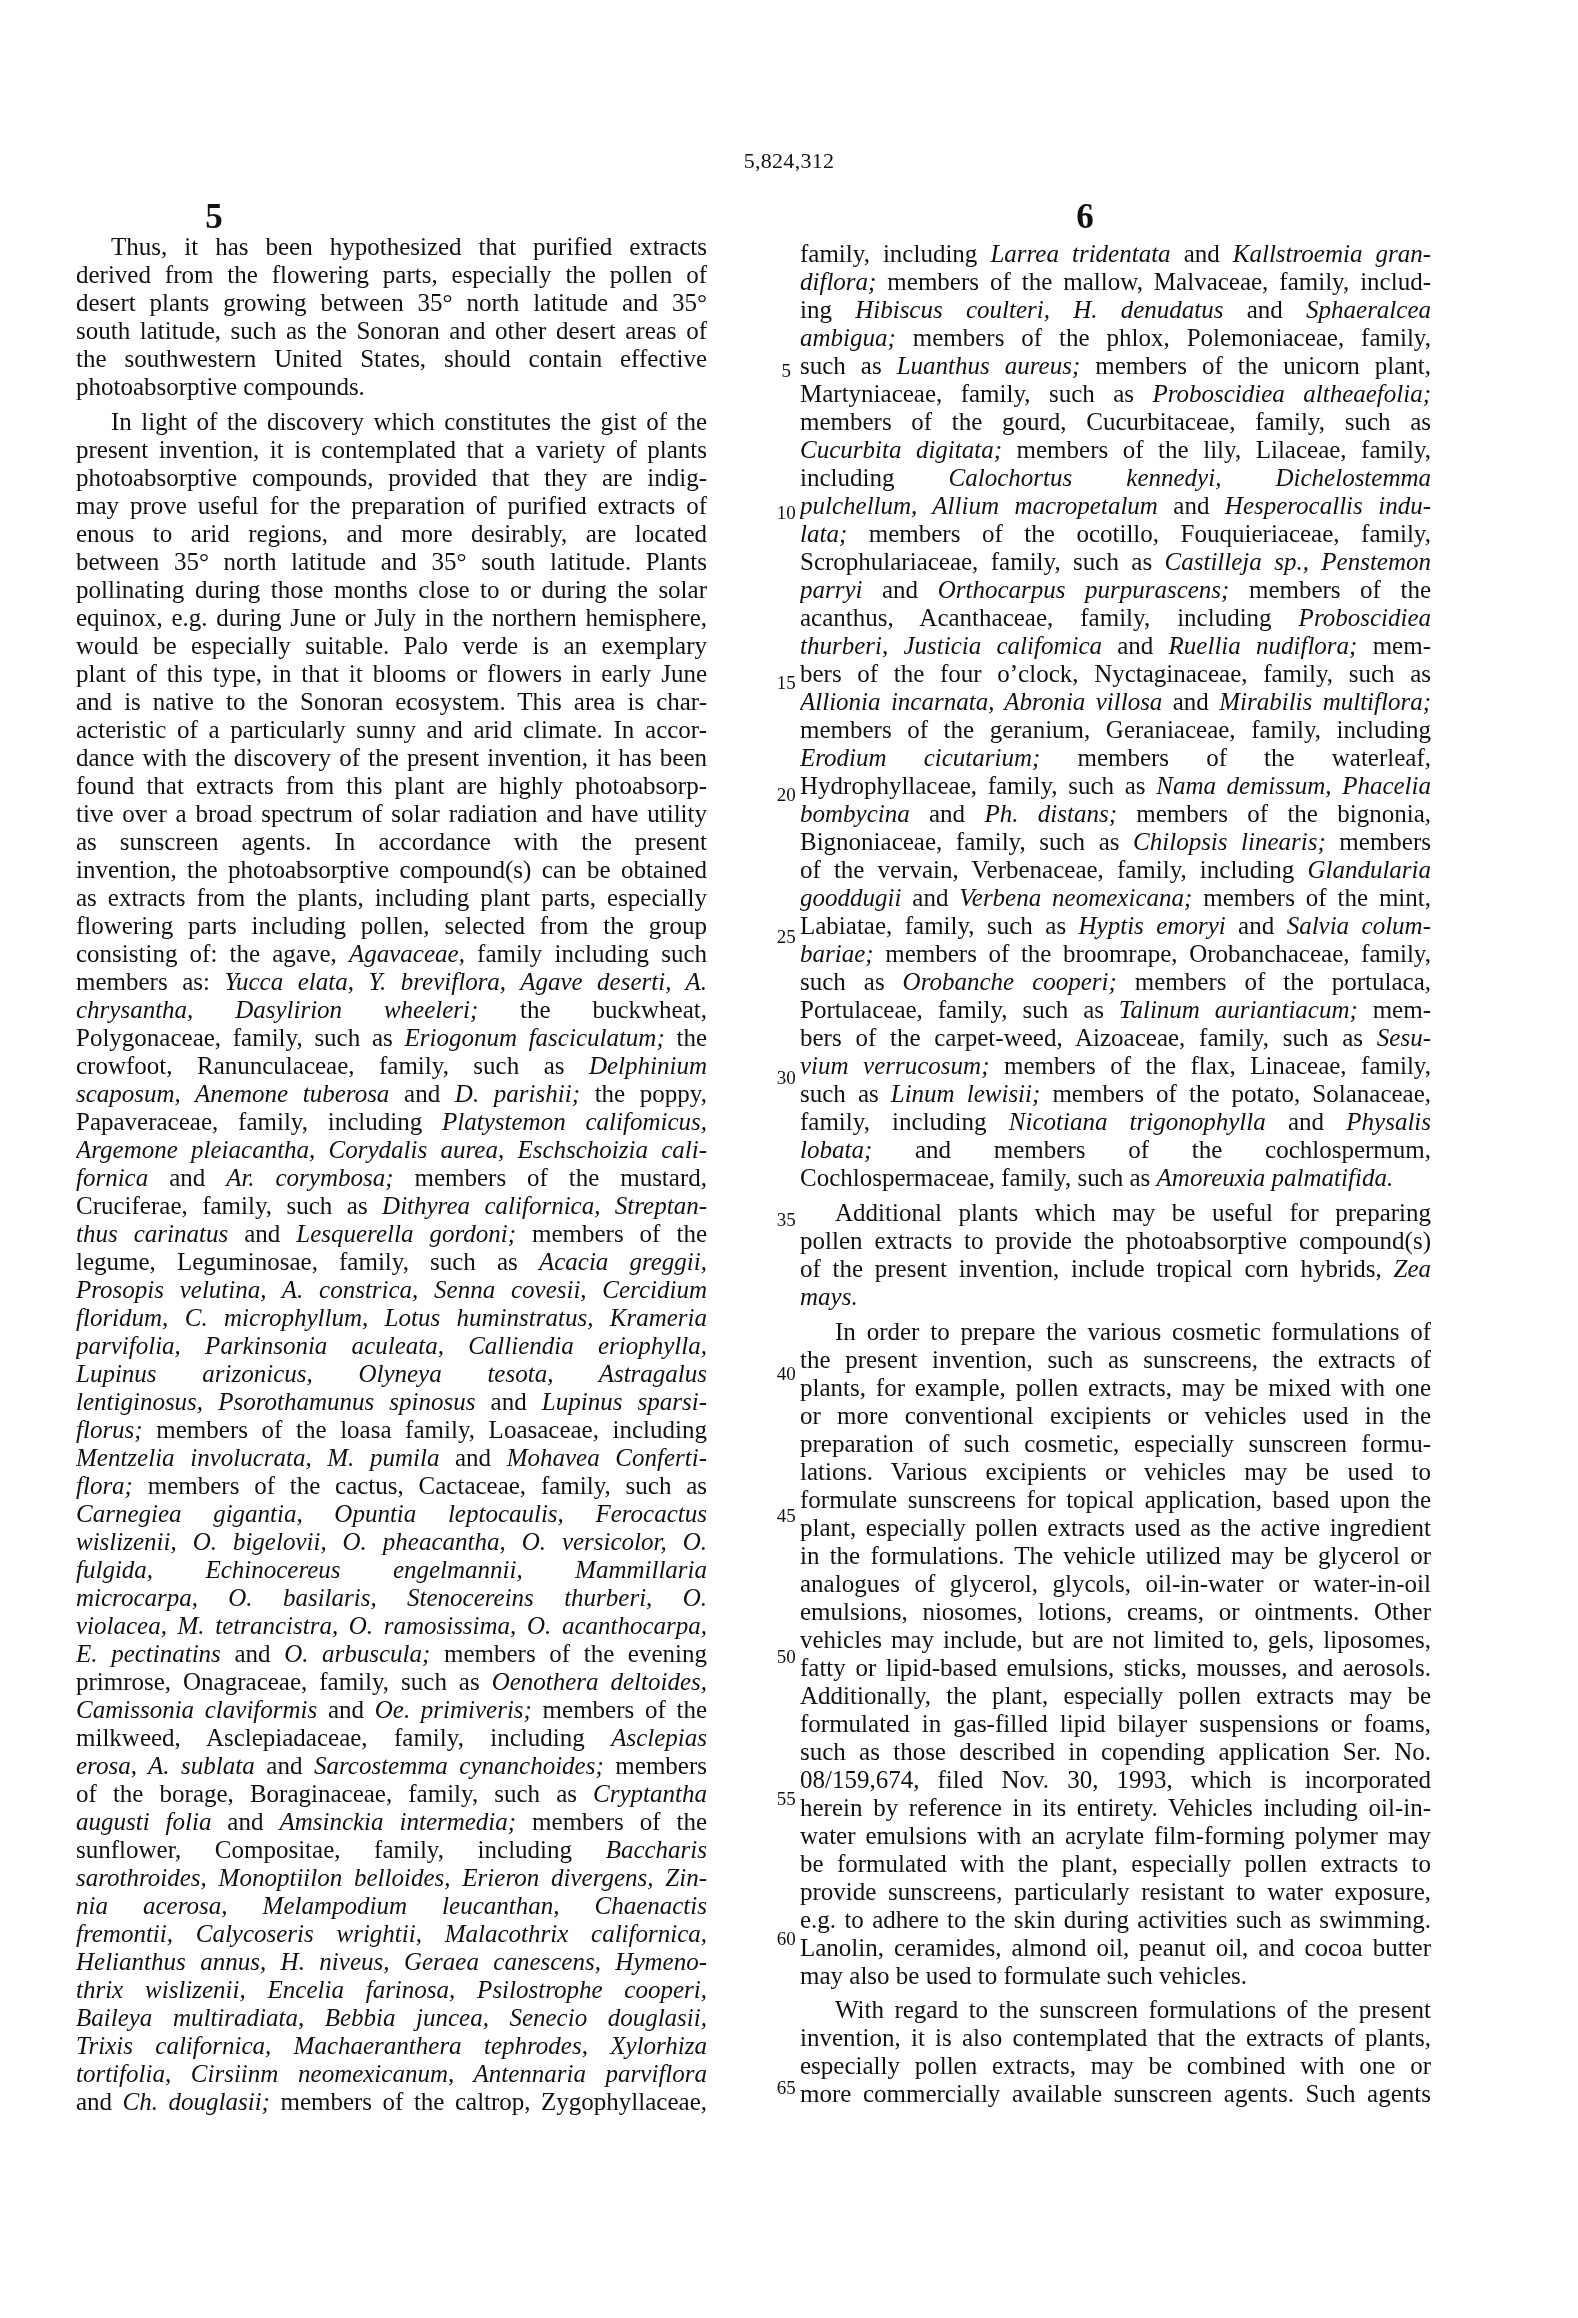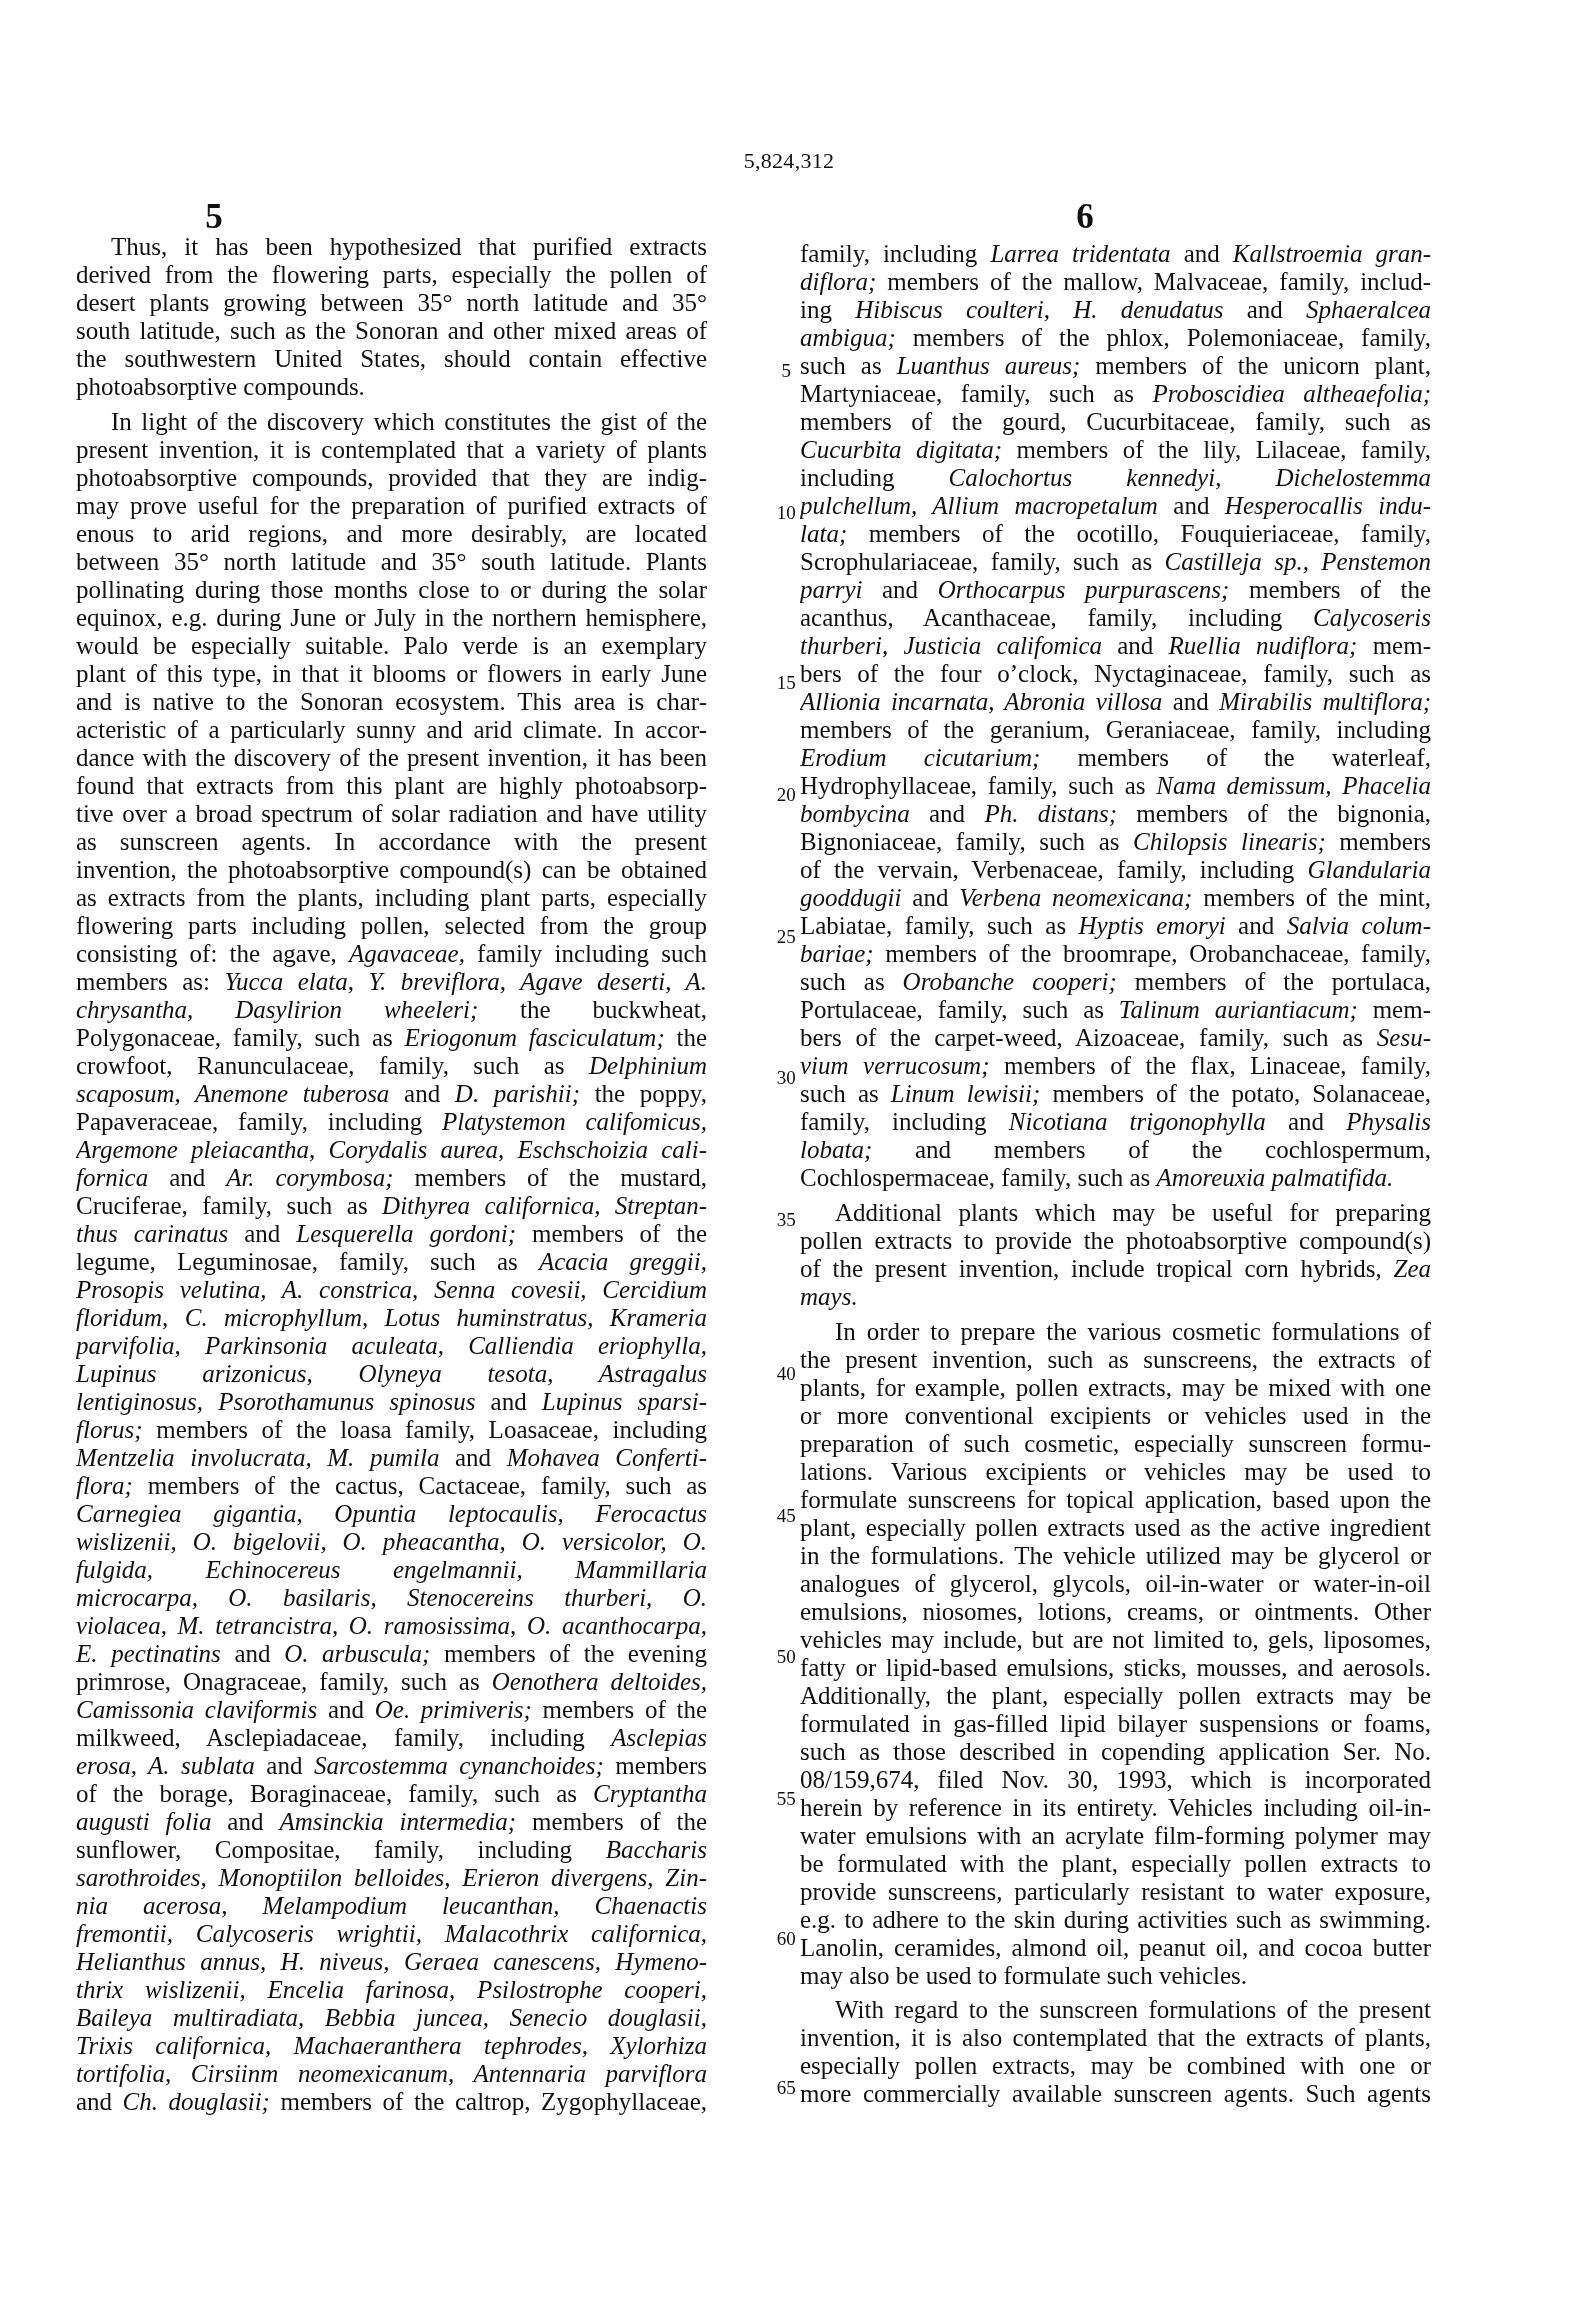--- a/index.html
+++ b/index.html
@@ -39,21 +39,21 @@
 <body>
 
 <div class="patno">5,824,312</div>
 <div class="colnum left">5</div>
 <div class="colnum right">6</div>
 
 <div class="column left" id="col-left">
     <div class="line indent">Thus, it has been hypothesized that purified extracts</div>
     <div class="line">derived from the flowering parts, especially the pollen of</div>
     <div class="line">desert plants growing between 35° north latitude and 35°</div>
-    <div class="line">south latitude, such as the Sonoran and other mixed areas of</div>
+    <div class="line">south latitude, such as the Sonoran and other desert areas of</div>
     <div class="line">the southwestern United States, should contain effective</div>
     <div class="line last">photoabsorptive compounds.</div>
     <div class="line indent gap">In light of the discovery which constitutes the gist of the</div>
     <div class="line">present invention, it is contemplated that a variety of plants</div>
     <div class="line">photoabsorptive compounds, provided that they are indig-</div>
     <div class="line">may prove useful for the preparation of purified extracts of</div>
     <div class="line">enous to arid regions, and more desirably, are located</div>
     <div class="line">between 35° north latitude and 35° south latitude. Plants</div>
     <div class="line">pollinating during those months close to or during the solar</div>
     <div class="line">equinox, e.g. during June or July in the northern hemisphere,</div>
@@ -133,21 +133,21 @@
     <div class="line"><i>ambigua;</i> members of the phlox, Polemoniaceae, family,</div>
     <div class="line">such as <i>Luanthus aureus;</i> members of the unicorn plant,</div>
     <div class="line">Martyniaceae, family, such as <i>Proboscidiea altheaefolia;</i></div>
     <div class="line">members of the gourd, Cucurbitaceae, family, such as</div>
     <div class="line"><i>Cucurbita digitata;</i> members of the lily, Lilaceae, family,</div>
     <div class="line">including <i>Calochortus kennedyi, Dichelostemma</i></div>
     <div class="line"><i>pulchellum, Allium macropetalum</i> and <i>Hesperocallis indu-</i></div>
     <div class="line"><i>lata;</i> members of the ocotillo, Fouquieriaceae, family,</div>
     <div class="line">Scrophulariaceae, family, such as <i>Castilleja sp., Penstemon</i></div>
     <div class="line"><i>parryi</i> and <i>Orthocarpus purpurascens;</i> members of the</div>
-    <div class="line">acanthus, Acanthaceae, family, including <i>Calycoseris</i></div>
+    <div class="line">acanthus, Acanthaceae, family, including <i>Proboscidiea</i></div>
     <div class="line"><i>thurberi, Justicia califomica</i> and <i>Ruellia nudiflora;</i> mem-</div>
     <div class="line">bers of the four o’clock, Nyctaginaceae, family, such as</div>
     <div class="line"><i>Allionia incarnata, Abronia villosa</i> and <i>Mirabilis multiflora;</i></div>
     <div class="line">members of the geranium, Geraniaceae, family, including</div>
     <div class="line"><i>Erodium cicutarium;</i> members of the waterleaf,</div>
     <div class="line">Hydrophyllaceae, family, such as <i>Nama demissum, Phacelia</i></div>
     <div class="line"><i>bombycina</i> and <i>Ph. distans;</i> members of the bignonia,</div>
     <div class="line">Bignoniaceae, family, such as <i>Chilopsis linearis;</i> members</div>
     <div class="line">of the vervain, Verbenaceae, family, including <i>Glandularia</i></div>
     <div class="line"><i>gooddugii</i> and <i>Verbena neomexicana;</i> members of the mint,</div>

